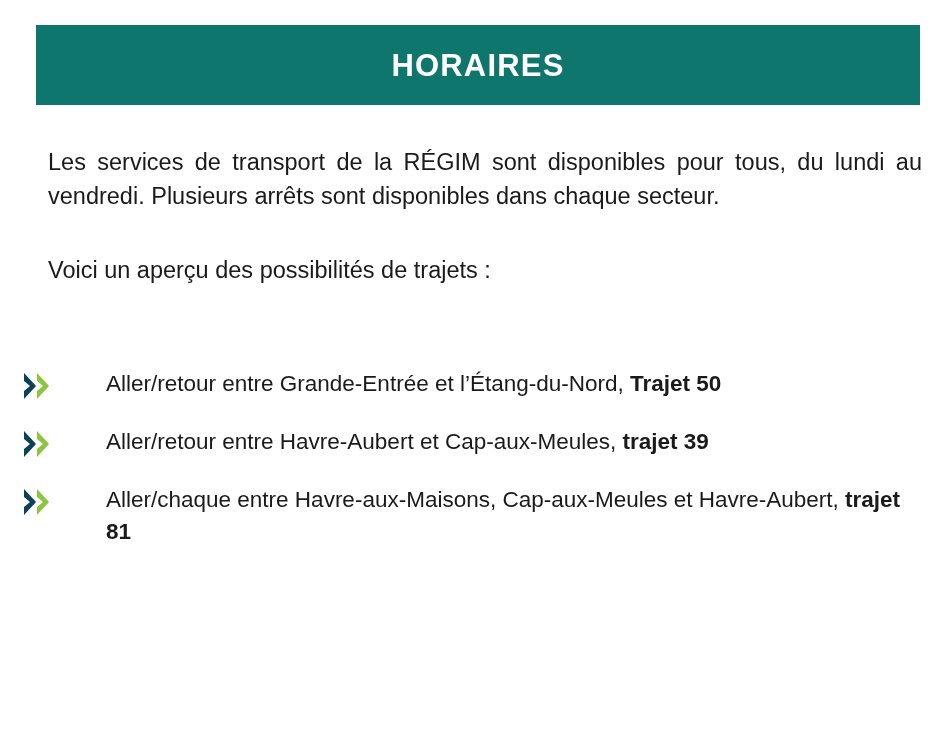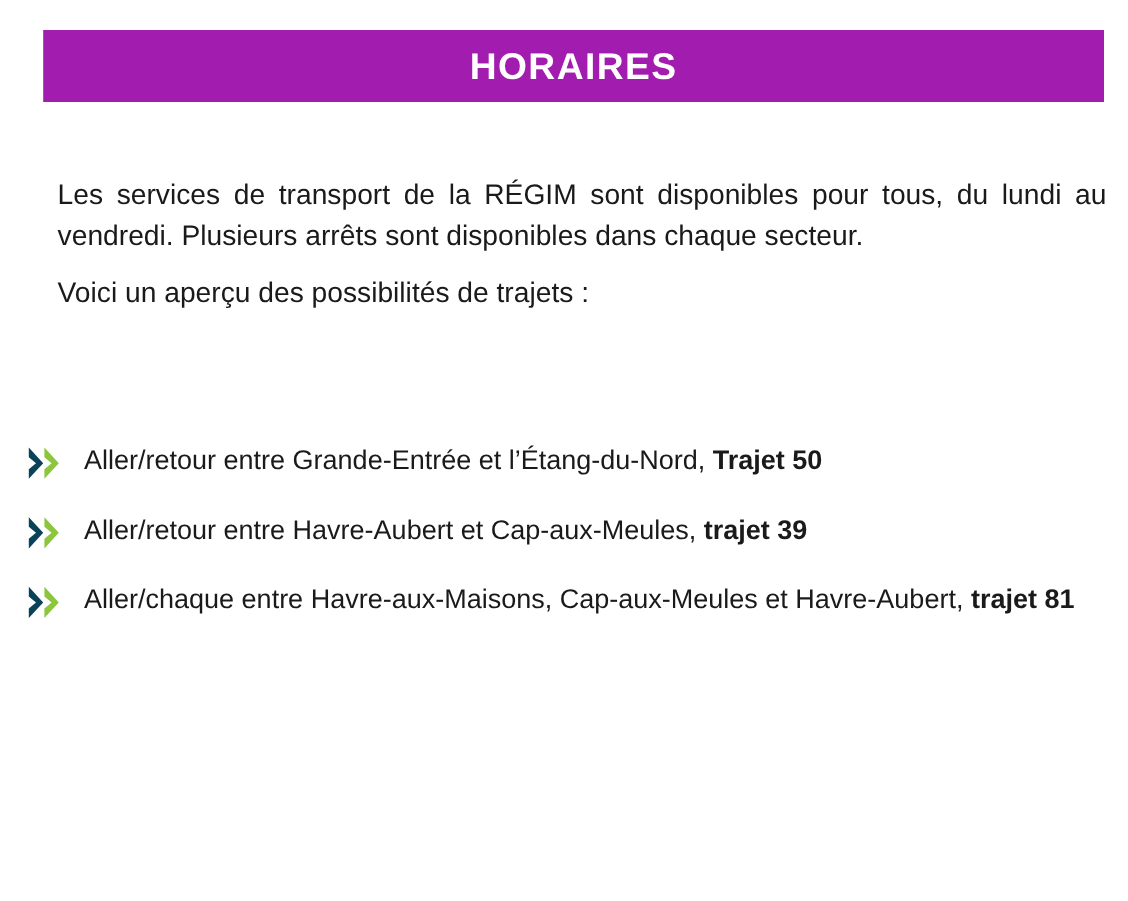--- a/index.html
+++ b/index.html
@@ -20,22 +20,22 @@
     height: 751px;
     box-sizing: border-box;
   }
 
   
   .header-banner {
     position: absolute;
     left: 36px;
     top: 25px;
     width: 884px;
-    height: 60px;
-    background: #a21caf;
+    height: 80px;
+    background: #0f766e;
     display: flex;
     align-items: center;
     justify-content: center;
   }
   .header-title {
     color: #ffffff;
     font-size: 31px;
     font-weight: bold;
     letter-spacing: 1.2px;
     line-height: 1;
@@ -55,38 +55,39 @@
     text-justify: inter-word;
     margin: 0 0 6px 0;
     color: #1a1a1a;
   }
   .intro-paragraph:last-of-type {
     text-align: left;
   }
   .lead-line {
     font-size: 23.5px;
     line-height: 34px;
-    margin: 14px 0 0 0;
+    margin: 40px 0 0 0;
     color: #1a1a1a;
   }
 
   
   .trajet-list {
     position: absolute;
     left: 22px;
     top: 368px;
     width: 890px;
     margin: 0;
     padding: 0;
     list-style: none;
   }
   .trajet-item {
     display: flex;
     align-items: flex-start;
     margin-bottom: 25px;
+    gap: 36px;
   }
   .chevron-icon {
     flex: 0 0 auto;
     width: 42px;
     height: 30px;
     margin-top: 3px;
     margin-right: 6px;
   }
   .chevron-icon svg {
     display: block;

